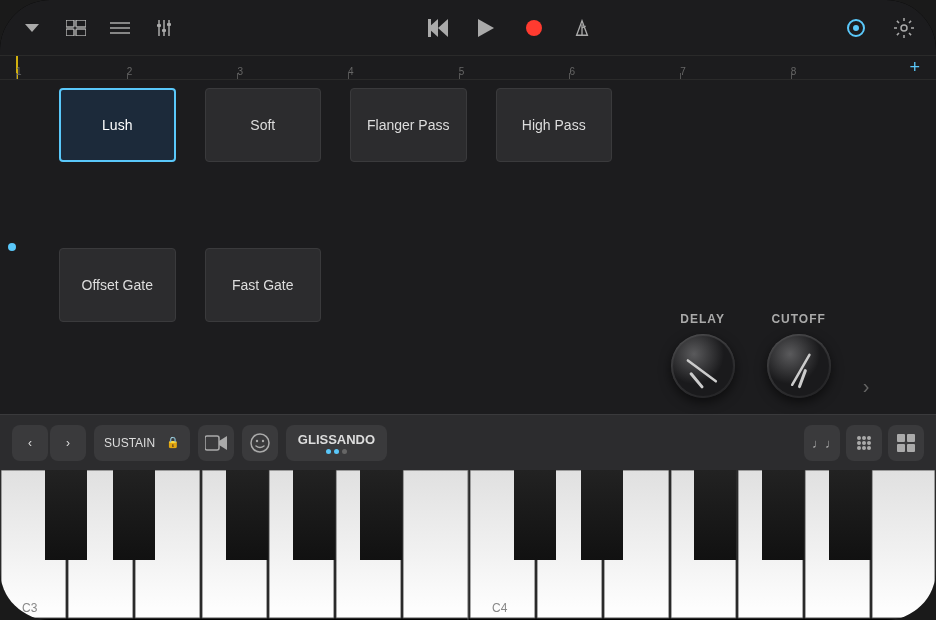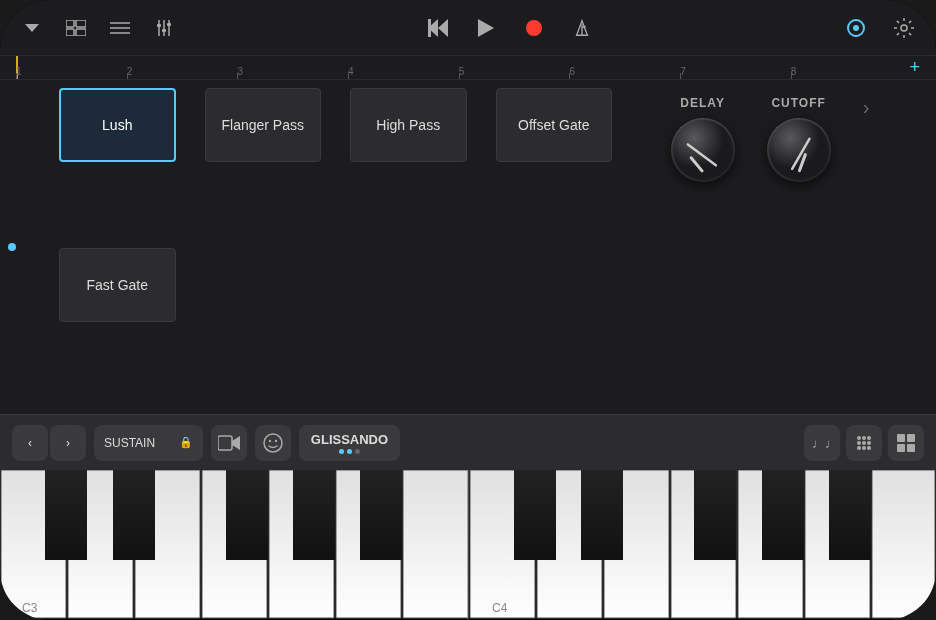--- a/index.html
+++ b/index.html
@@ -157,21 +157,21 @@
     }
     .preset-cell.active {
       background: #1c2a3a;
       border: 2px solid #5ac8fa;
       color: #fff;
     }
     
     .controls-panel {
       flex: 1;
       display: flex;
-      align-items: flex-start;
+      align-items: flex-end;
       justify-content: center;
       gap: 32px;
       padding: 8px 16px;
       position: relative;
     }
     .knob-group {
       display: flex;
       flex-direction: column;
       align-items: center;
       gap: 8px;
@@ -390,20 +390,21 @@
   <div class="main-content">
 
     <div class="left-indicator">
       <div class="indicator-dot"></div>
     </div>
 
     <div class="arp-section">
 
       <div class="preset-grid">
         <div class="preset-cell active">Lush</div>
+        <div class="preset-cell">Soft</div>
         <div class="preset-cell">Flanger Pass</div>
         <div class="preset-cell">High Pass</div>
         <div class="preset-cell">Offset Gate</div>
         <div class="preset-cell">Fast Gate</div>
       </div>
 
       <div class="controls-panel">
         <div class="knob-group">
           <div class="knob-label">DELAY</div>
           <div class="knob knob-delay">
@@ -440,21 +441,21 @@
     </div>
   </div>
 
   <div class="bottom-controls">
 
     <div class="nav-group">
       <div class="ctrl-btn square">‹</div>
       <div class="ctrl-btn square">›</div>
     </div>
 
-    <div class="ctrl-btn" style="gap:24px;">
+    <div class="ctrl-btn" style="gap:11px;">
       <span>SUSTAIN</span>
       <span class="lock-icon">🔒</span>
     </div>
 
     <div class="ctrl-btn square">
       <svg width="22" height="18" viewBox="0 0 22 18">
         <rect x="0" y="2" width="14" height="14" rx="2" fill="none" stroke="#aaa" stroke-width="1.5"></rect>
         <path d="M14 7 L22 2 L22 16 L14 11 Z" fill="#aaa"></path>
       </svg>
     </div>

